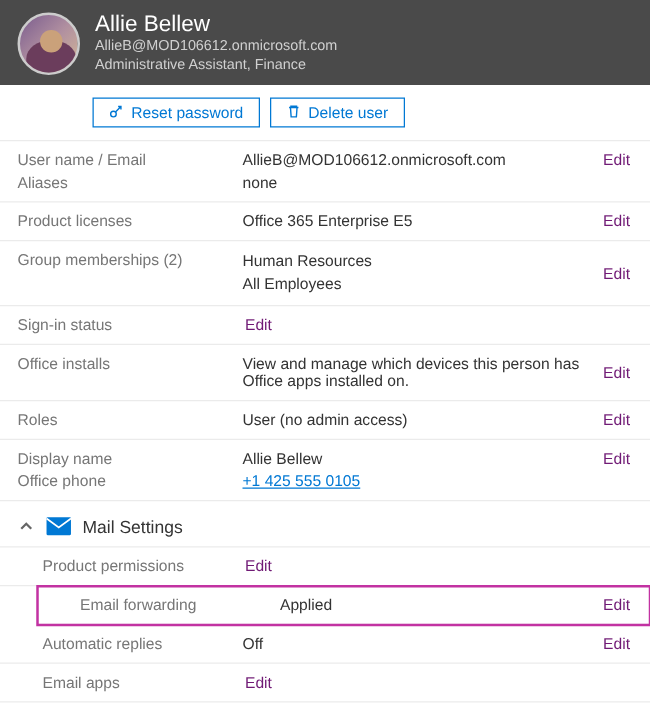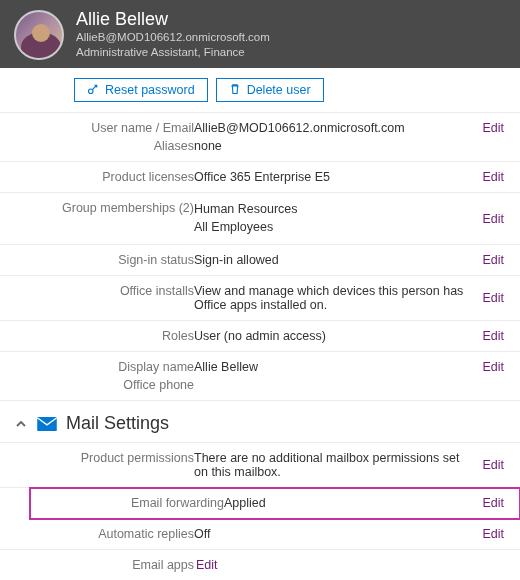--- a/index.html
+++ b/index.html
@@ -69,21 +69,20 @@
     padding: 8px 14px;
     border-bottom: 1px solid #ebebeb;
     font-size: 12.5px;
   }
   .row.no-border { border-bottom: none; padding-bottom: 2px; }
   .row.tight-top { padding-top: 2px; }
   .row .label {
     width: 180px;
     color: #767676;
     flex-shrink: 0;
-    text-align: right;
   }
   .row.indent .label { padding-left: 20px; }
   .row .value {
     flex: 1;
     color: #333;
     padding-right: 8px;
   }
   .row .value a { color: #0078d4; text-decoration: underline; }
   .row .value .stack div { line-height: 1.4; }
   .row .edit {
@@ -92,21 +91,21 @@
     cursor: pointer;
     align-self: center;
     padding: 0 2px;
   }
   .section-hdr {
     display: flex;
     align-items: center;
     gap: 8px;
     padding: 12px 14px 8px 14px;
     border-bottom: 1px solid #ebebeb;
-    font-size: 18px;
+    font-size: 14px;
     color: #333;
   }
   .section-hdr .chev {
     width: 14px; height: 14px;
     display:inline-flex;align-items:center;justify-content:center;
     color:#666;
   }
   .section-hdr .mail-icon {
     width: 22px; height: 16px;
   }
@@ -169,21 +168,20 @@
       <div class="stack">
         <div>Human Resources</div>
         <div>All Employees</div>
       </div>
     </div>
     <div class="edit">Edit</div>
   </div>
 
   <div class="row">
     <div class="label">Sign-in status</div>
-    <div class="value">Sign-in allowed</div>
     <div class="edit">Edit</div>
   </div>
 
   <div class="row">
     <div class="label">Office installs</div>
     <div class="value">View and manage which devices this person has Office apps installed on.</div>
     <div class="edit">Edit</div>
   </div>
 
   <div class="row">
@@ -192,39 +190,41 @@
     <div class="edit">Edit</div>
   </div>
 
   <div class="row no-border">
     <div class="label">Display name</div>
     <div class="value">Allie Bellew</div>
     <div class="edit">Edit</div>
   </div>
   <div class="row tight-top">
     <div class="label">Office phone</div>
+    <div class="value">
+      <a href="#">+1 425 555 0105</a>
+    </div>
     <div class="edit" style="visibility:hidden">Edit</div>
   </div>
 
   <div class="section-hdr">
     <span class="chev">
       <svg viewBox="0 0 12 12" width="12" height="12" fill="none" stroke="#666" stroke-width="1.8">
           <path d="M2 8l4-4 4 4"></path>
         </svg>
     </span>
     <svg class="mail-icon" viewBox="0 0 24 18">
         <rect x="1" y="1" width="22" height="16" rx="1" fill="#0078d4"></rect>
         <path d="M1 2l11 8 11-8" fill="none" stroke="#fff" stroke-width="1.5"></path>
       </svg>
     <span>Mail Settings</span>
   </div>
 
   <div class="row indent">
     <div class="label">Product permissions</div>
-    <div class="value">There are no additional mailbox permissions set on this mailbox.</div>
     <div class="edit">Edit</div>
   </div>
 
   <div class="row indent highlight">
     <div class="label">Email forwarding</div>
     <div class="value">Applied</div>
     <div class="edit">Edit</div>
   </div>
 
   <div class="row indent">

